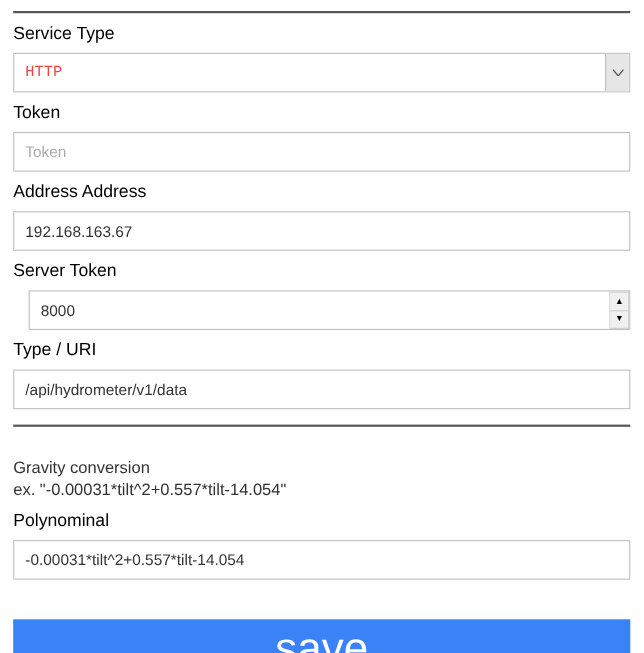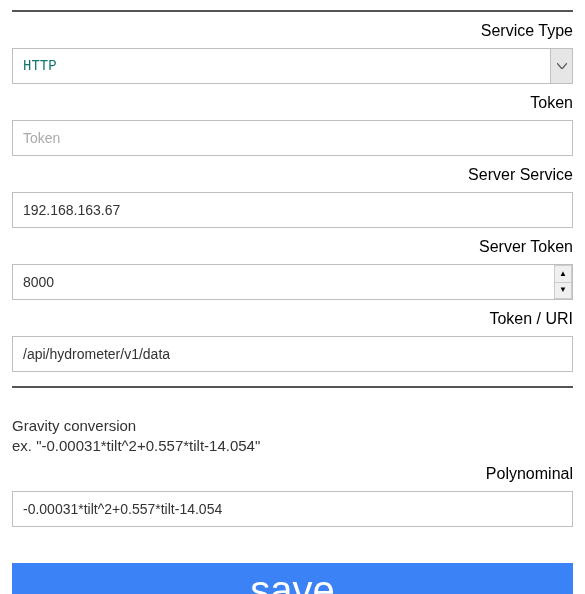--- a/index.html
+++ b/index.html
@@ -19,34 +19,33 @@
       border: none;
       border-top: 2px solid #555;
       margin-top: 10px;
       margin-bottom: 8px;
     }
     .field-label {
       font-size: 16px;
       margin-bottom: 8px;
       margin-top: 10px;
       color: #000;
-      text-align: right;
     }
     .select-wrap {
       position: relative;
     }
     select.input-control {
       width: 100%;
       height: 36px;
       padding: 6px 10px;
       border: 1px solid #bfbfbf;
       background: #fff;
       font-size: 14px;
       font-family: "Courier New", monospace;
-      color: #0f766e;
+      color: #ef4444;
       appearance: none;
       -webkit-appearance: none;
     }
     .select-wrap .dropdown-btn {
       position: absolute;
       right: 1px;
       top: 1px;
       bottom: 1px;
       width: 22px;
       background: #e6e6e6;
@@ -67,20 +66,21 @@
       border: 1px solid #bfbfbf;
       background: #fff;
       font-size: 14px;
       color: #333;
     }
     input.input-control::placeholder {
       color: #aaa;
     }
     .number-wrap {
       position: relative;
+      margin-left: 14px;
     }
     .number-wrap .spinner {
       position: absolute;
       right: 1px;
       top: 1px;
       bottom: 1px;
       width: 18px;
       display: flex;
       flex-direction: column;
       border-left: 1px solid #ccc;
@@ -150,33 +150,33 @@
   <div class="dropdown-btn">
     <svg viewBox="0 0 10 6">
         <path d="M0 0 L5 6 L10 0" fill="none" stroke="#555" stroke-width="1.2"></path>
       </svg>
   </div>
 </div>
 
 <div class="field-label">Token</div>
 <input type="text" class="input-control" placeholder="Token" value="" style="">
 
-<div class="field-label">Server Service</div>
+<div class="field-label">Address Address</div>
 <input type="text" class="input-control" value="192.168.163.67" style="">
 
 <div class="field-label">Server Token</div>
 <div class="number-wrap">
   <input type="text" class="input-control" value="8000" style="">
   <div class="spinner">
     <div class="spin-btn">▲</div>
     <div class="spin-btn">▼</div>
   </div>
 </div>
 
-<div class="field-label">Token / URI</div>
+<div class="field-label">Type / URI</div>
 <input type="text" class="input-control" value="/api/hydrometer/v1/data" style="">
 
 <hr class="section-divider">
 
 <div class="section-title">Gravity conversion</div>
 <div class="section-subtitle">ex. "-0.00031*tilt^2+0.557*tilt-14.054"</div>
 
 <div class="field-label">Polynominal</div>
 <input type="text" class="input-control" value="-0.00031*tilt^2+0.557*tilt-14.054" style="">
 

